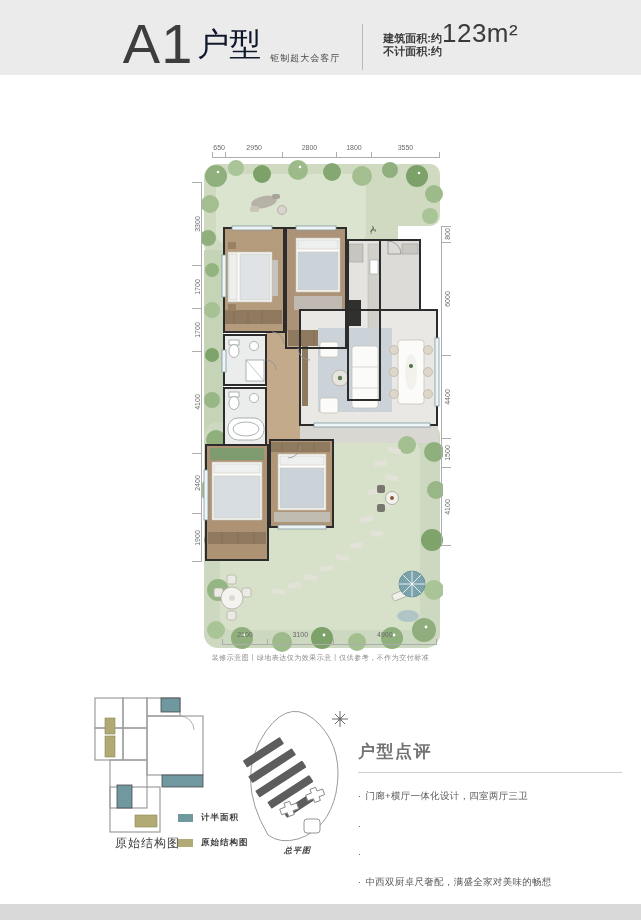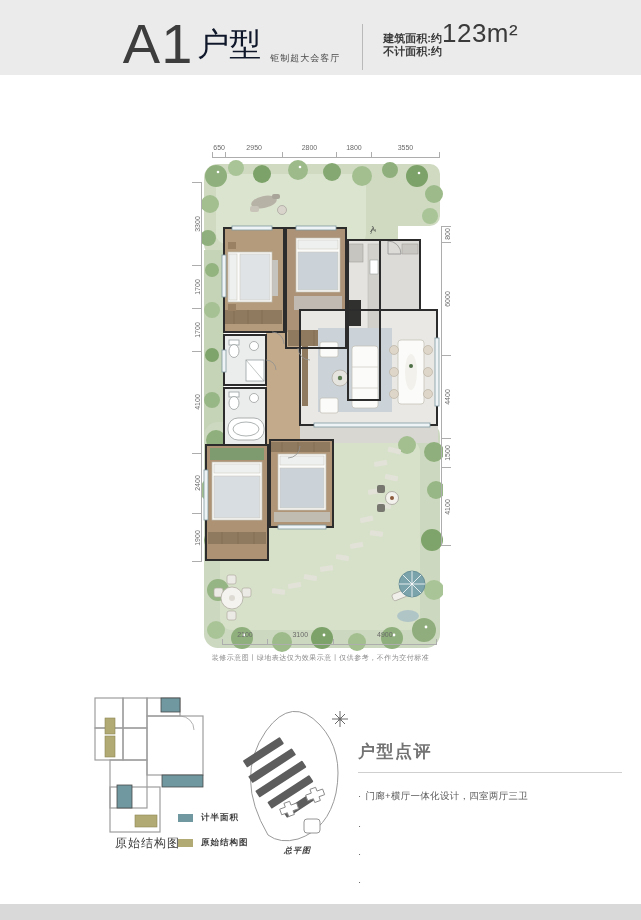--- a/index.html
+++ b/index.html
@@ -457,19 +457,20 @@
         <span>门廊+横厅一体化设计，四室两厅三卫</span>
       </li>
       <li>
         <span class="bullet-marker">·</span>
       </li>
       <li>
         <span class="bullet-marker">·</span>
       </li>
       <li>
         <span class="bullet-marker">·</span>
+        <span>中西双厨卓尺奢配，满盛全家对美味的畅想</span>
       </li>
     </ul>
   </div>
 
   <div class="footer"></div>
 
 </div>
 
 </body></html>

